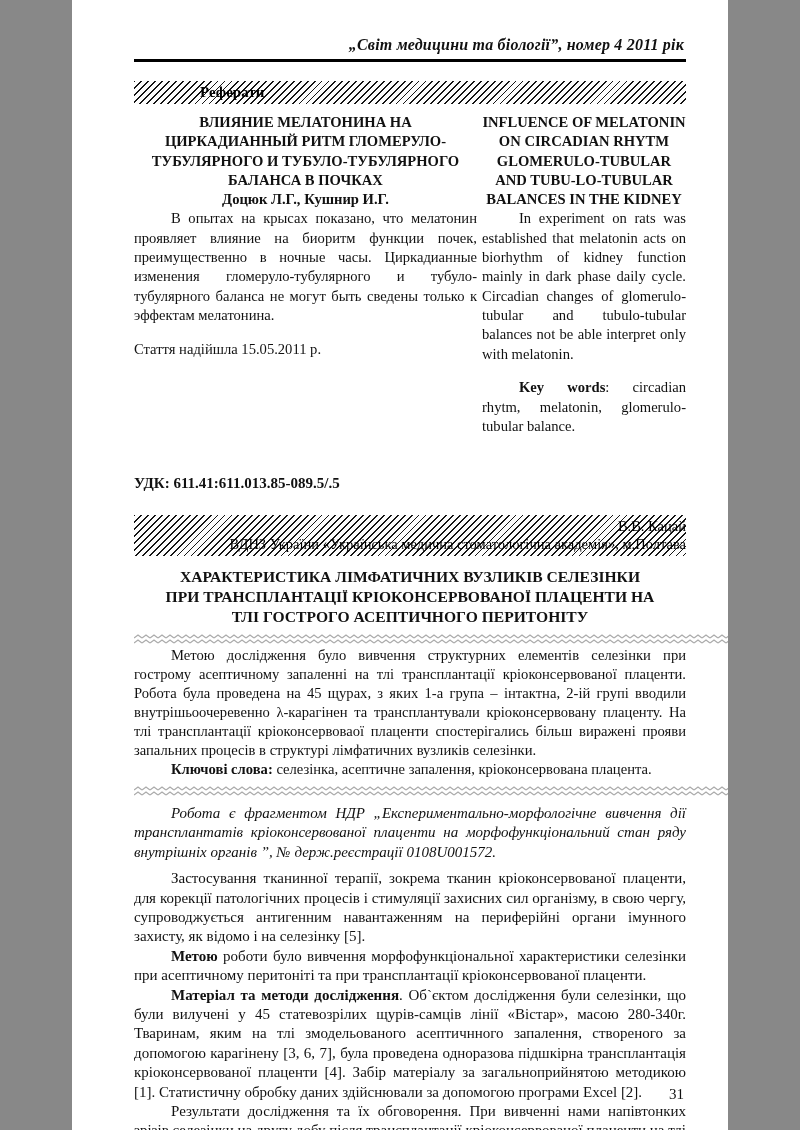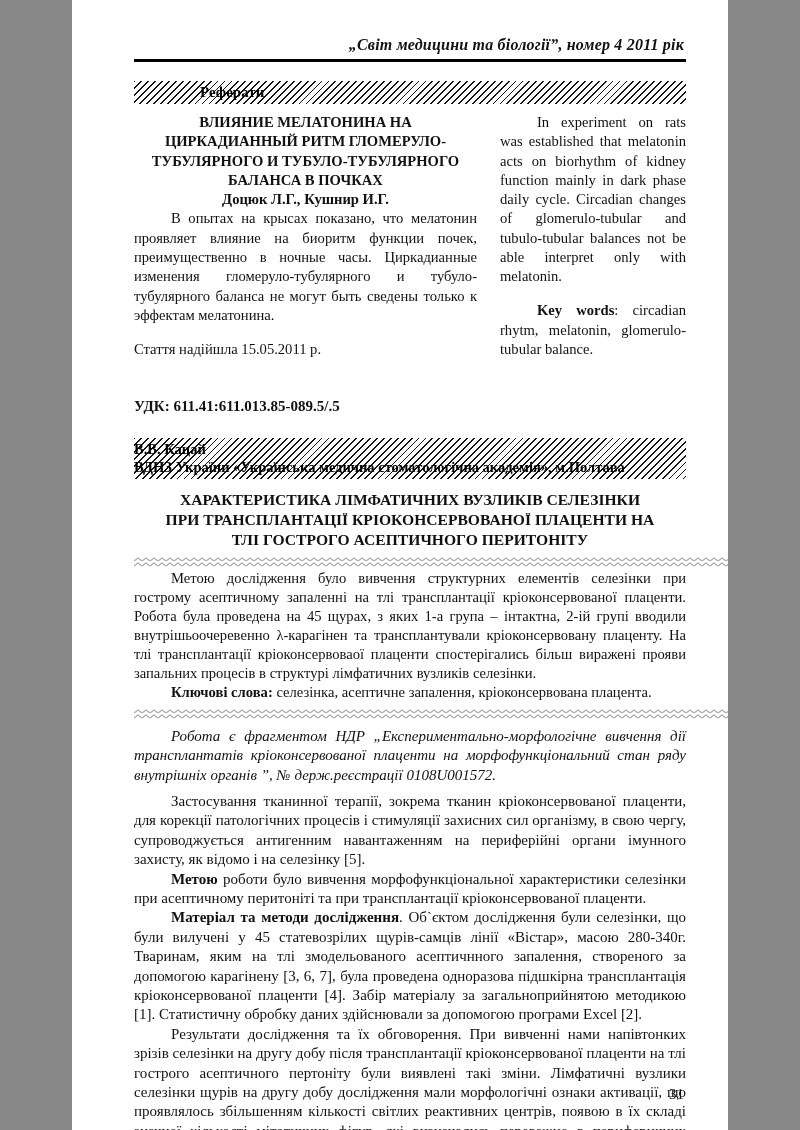--- a/index.html
+++ b/index.html
@@ -41,21 +41,21 @@
   .referats-bar .label{
     margin-left:66px;
     font-weight:bold;
     font-size:15px;
     color:#000;
   }
   
   .two-col{
     margin-top:9px;
     display:flex;
-    gap:23px;
+    gap:5px;
     font-size:14.6px;
     line-height:19.3px;
   }
   .col-left{width:343px;flex:none;}
   .col-right{flex:1;}
   .abs-title{
     text-align:center;
     font-weight:bold;
   }
   .abs-authors{
@@ -79,22 +79,22 @@
   
   .udk{
     margin-top:24px;
     font-weight:bold;
     font-size:15px;
   }
   
   .author-block{
     margin-top:23px;
     padding:2px 0 3px 0;
-    text-align:left;
-    font-weight:bold;
+    text-align:right;
+    font-weight:normal;
     font-size:14.5px;
     line-height:18px;
     color:#000;
   }
   
   .article-title{
     margin-top:11px;
     text-align:center;
     font-weight:bold;
     font-size:15.6px;
@@ -138,20 +138,21 @@
   </div>
 
   <div class="two-col">
     <div class="col-left">
       <div class="abs-title">ВЛИЯНИЕ МЕЛАТОНИНА НА ЦИРКАДИАННЫЙ РИТМ ГЛОМЕРУЛО-ТУБУЛЯРНОГО И ТУБУЛО-ТУБУЛЯРНОГО БАЛАНСА В ПОЧКАХ</div>
       <div class="abs-authors">Доцюк Л.Г., Кушнир И.Г.</div>
       <p class="abs-body">В опытах на крысах показано, что мелатонин проявляет влияние на биоритм функции почек, преимущественно в ночные часы. Циркадианные изменения гломеруло-тубулярного и тубуло-тубулярного баланса не могут быть сведены только к эффектам мелатонина.</p>
       <div class="abs-received">Стаття надійшла 15.05.2011 р.</div>
     </div>
     <div class="col-right">
+      <div class="abs-title">INFLUENCE OF MELATONIN ON CIRCADIAN RHYTM GLOMERULO-TUBULAR AND TUBU-LO-TUBULAR BALANCES IN THE KIDNEY</div>
       <p class="abs-body">In experiment on rats was established that melatonin acts on biorhythm  of kidney function mainly in dark phase daily cycle. Circadian changes of glomerulo-tubular and tubulo-tubular balances not be able interpret only with melatonin.</p>
       <p class="abs-keywords"><b>Key words</b><span>: circadian rhytm, melatonin, glomerulo-tubular balance.</span></p>
     </div>
   </div>
 
   <div class="udk">УДК: 611.41:611.013.85-089.5/.5</div>
 
   <div class="author-block hatch">
     <div>В.В. Кацай</div>
     <div>ВДНЗ України «Українська медична стоматологічна академія», м.Полтава</div>

